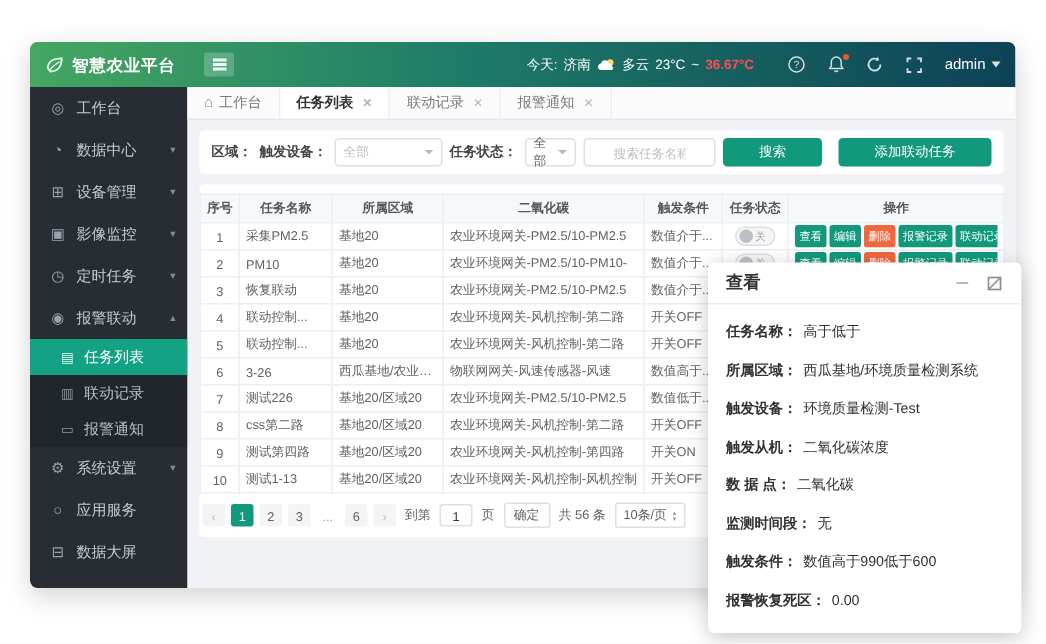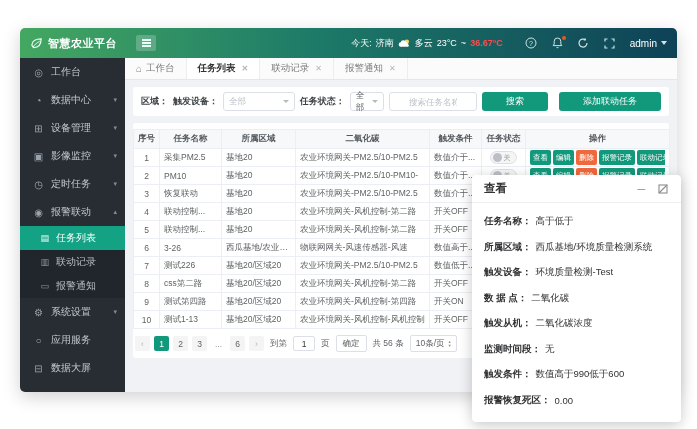--- a/index.html
+++ b/index.html
@@ -525,26 +525,26 @@
         </div>
         <div class="field">
           <span class="flab">所属区域：</span>
           <span class="fval">西瓜基地/环境质量检测系统</span>
         </div>
         <div class="field">
           <span class="flab">触发设备：</span>
           <span class="fval">环境质量检测-Test</span>
         </div>
         <div class="field">
+          <span class="flab">触发从机：</span>
+          <span class="fval">二氧化碳浓度</span>
+        </div>
+        <div class="field">
           <span class="flab">数 据 点：</span>
           <span class="fval">二氧化碳</span>
-        </div>
-        <div class="field">
-          <span class="flab">触发从机：</span>
-          <span class="fval">二氧化碳浓度</span>
         </div>
         <div class="field">
           <span class="flab">监测时间段：</span>
           <span class="fval">无</span>
         </div>
         <div class="field">
           <span class="flab">触发条件：</span>
           <span class="fval">数值高于990低于600</span>
         </div>
         <div class="field">

